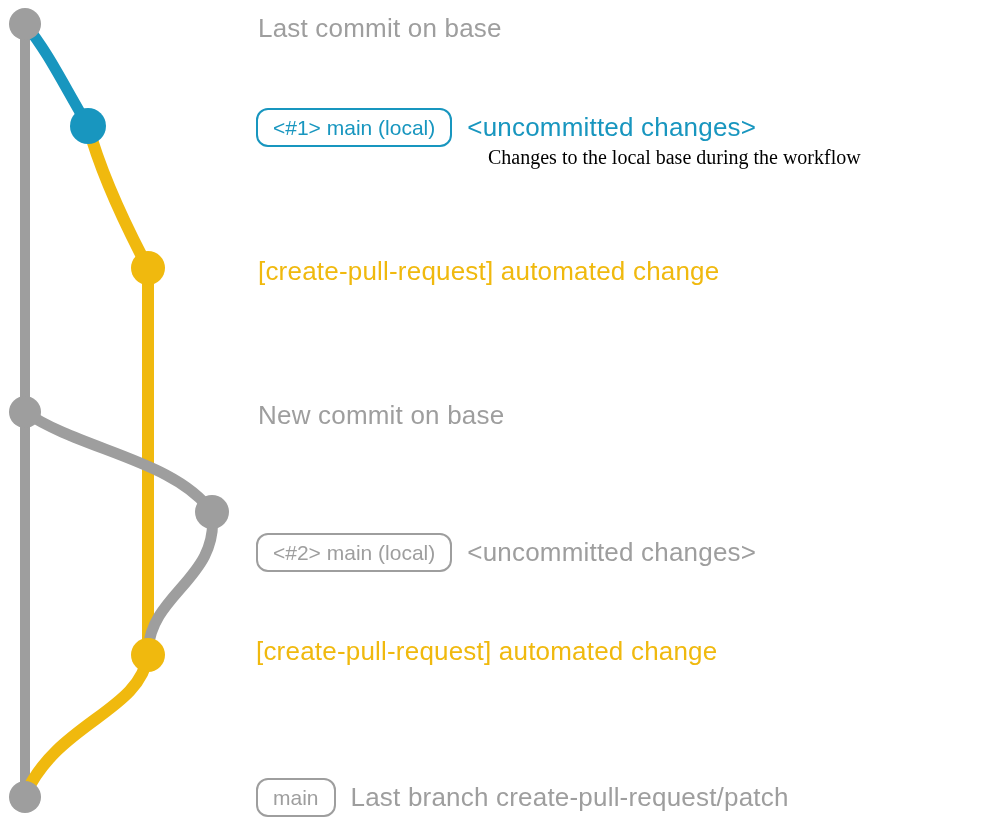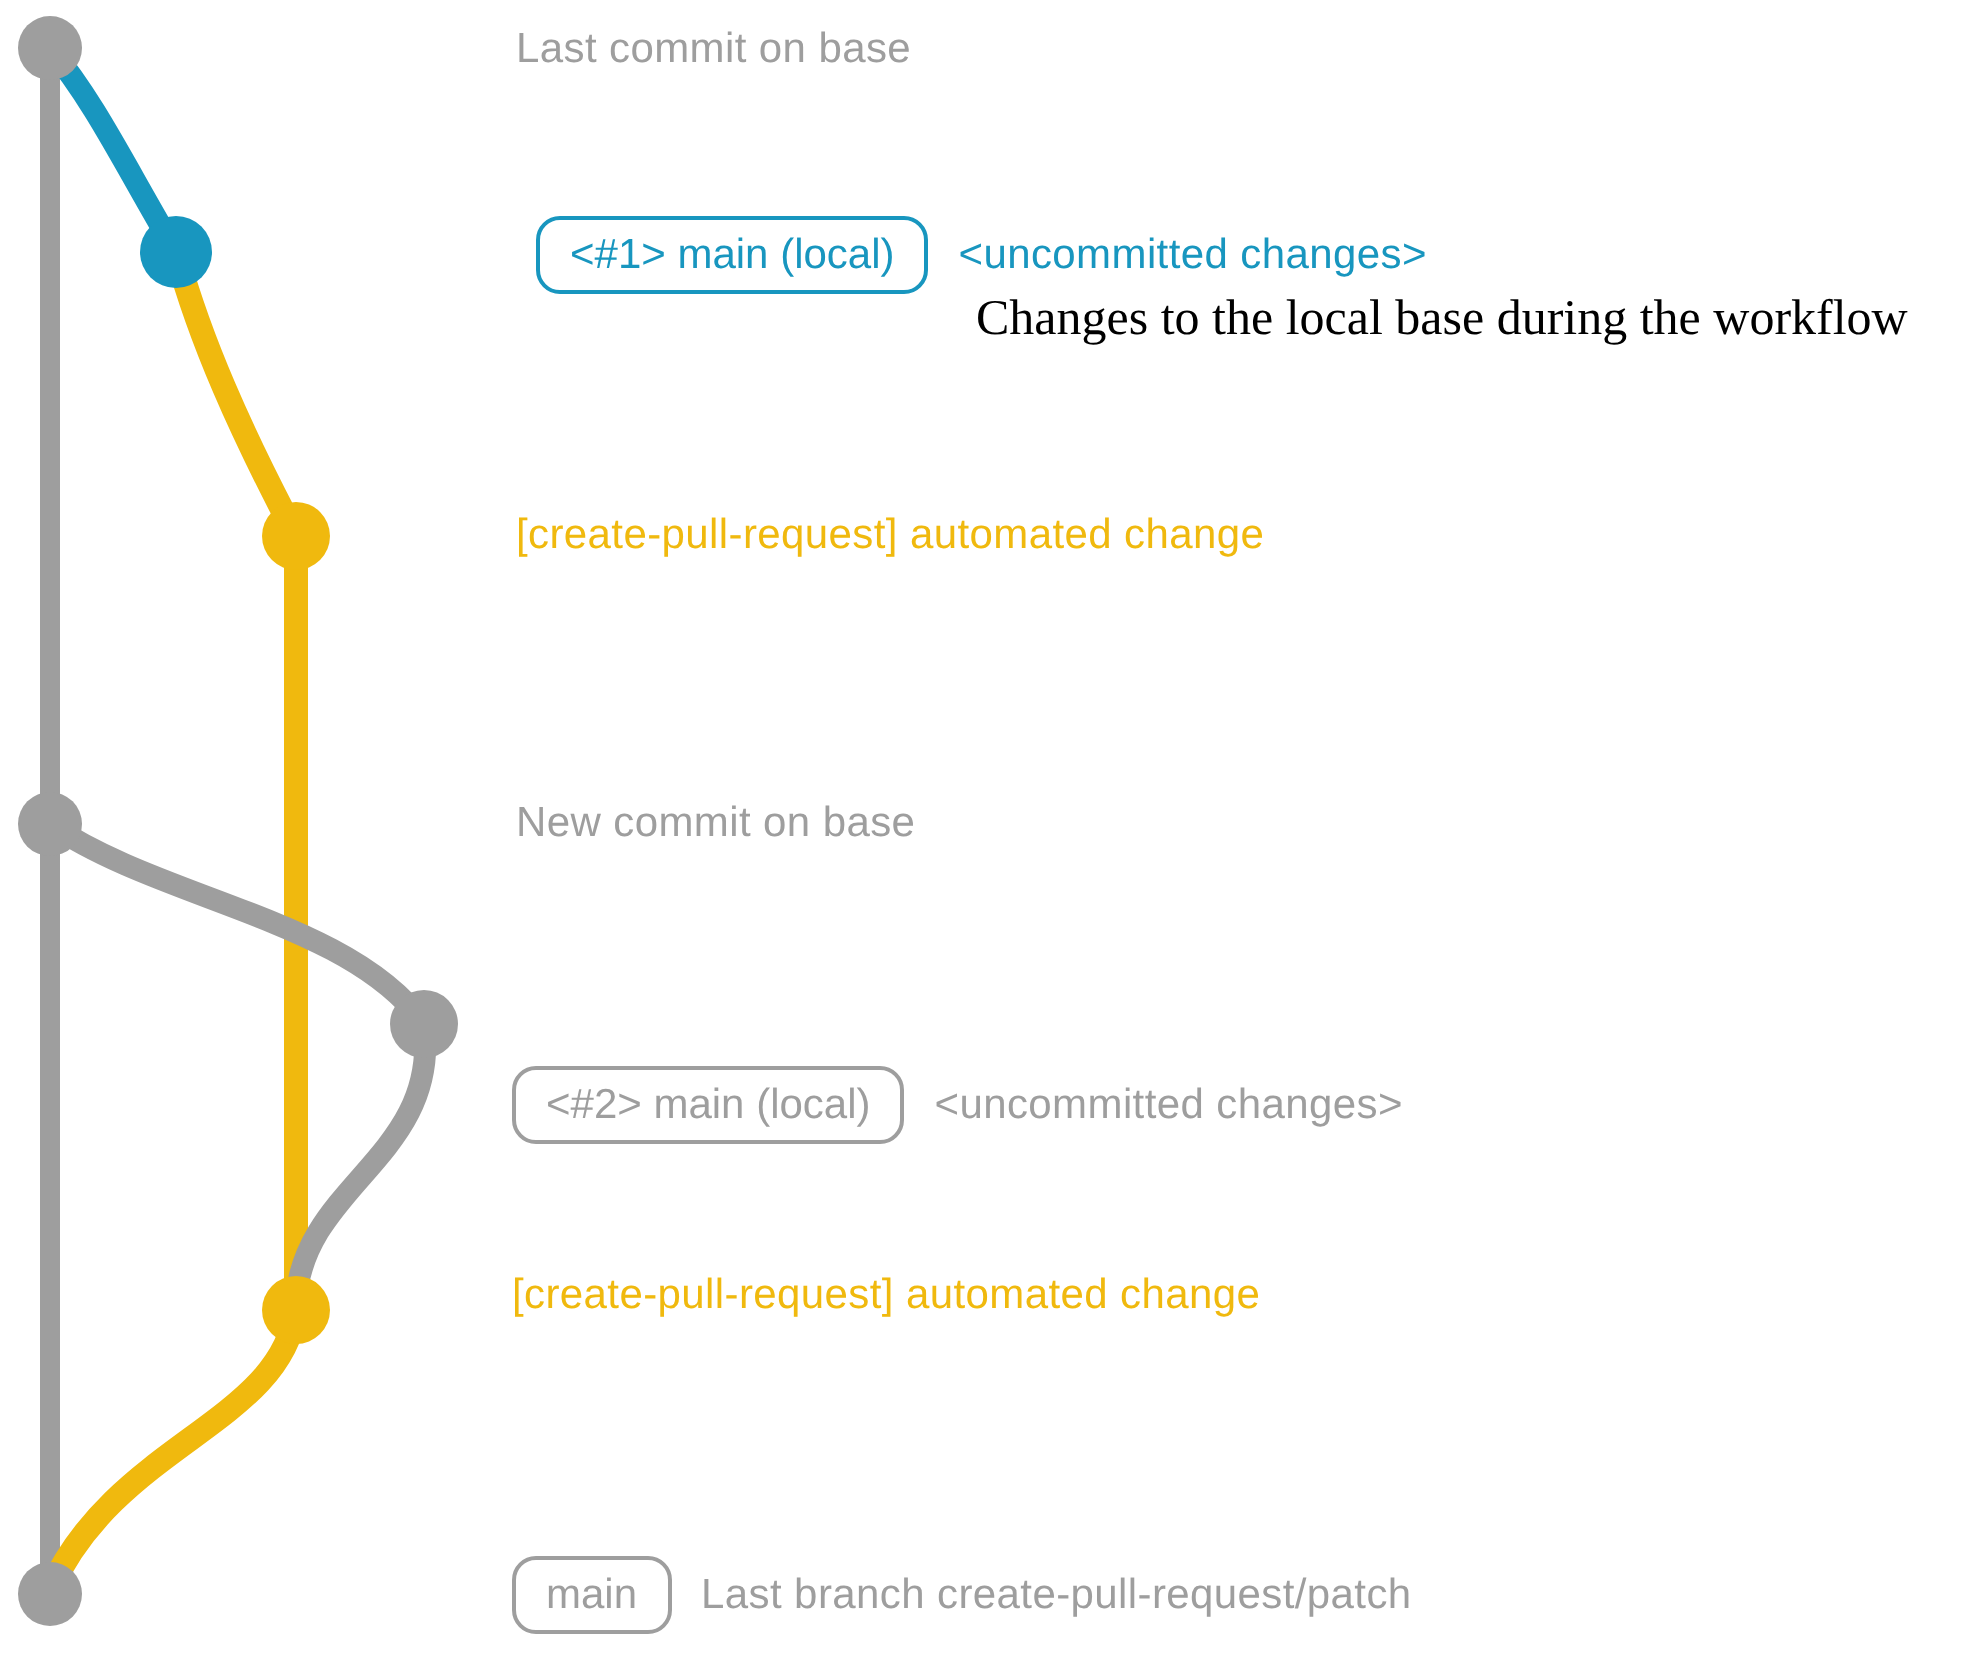--- a/index.html
+++ b/index.html
@@ -23,38 +23,38 @@
   .n-yellow { fill: var(--yellow); }
 
   
   .row {
     position: absolute;
     display: flex;
     align-items: center;
     gap: 15px;
     white-space: nowrap;
   }
-  .sans { font-size: 21px; letter-spacing: 0.2px; }
+  .sans { font-size: 26px; letter-spacing: 0.2px; }
   .gray-text   { color: var(--gray); }
   .blue-text   { color: var(--blue); }
   .yellow-text { color: var(--yellow); }
   .badge {
     border: 2px solid;
     border-radius: 12px;
     padding: 5px 15px;
     font-size: 21px;
     line-height: 25px;
   }
-  .badge.blue   { color: var(--blue);   border-color: var(--blue); margin-left: 12px; }
+  .badge.blue   { color: var(--blue);   border-color: var(--blue); }
   .badge.gray   { color: var(--gray);   border-color: var(--gray); }
   .badge.yellow { color: var(--yellow); border-color: var(--yellow); }
   .serif {
     position: absolute;
     font-family: "Liberation Serif", serif;
-    font-size: 25px;
+    font-size: 20px;
     color: var(--ink);
     white-space: nowrap;
   }
 
   
   .r1  { left: 258px; top: 13px;  }
   .r2  { left: 256px; top: 108px; }
   .r2d { left: 488px; top: 146px; }
   .r3  { left: 258px; top: 256px; }
   .r3d { left: 270px; top: 288px; }

